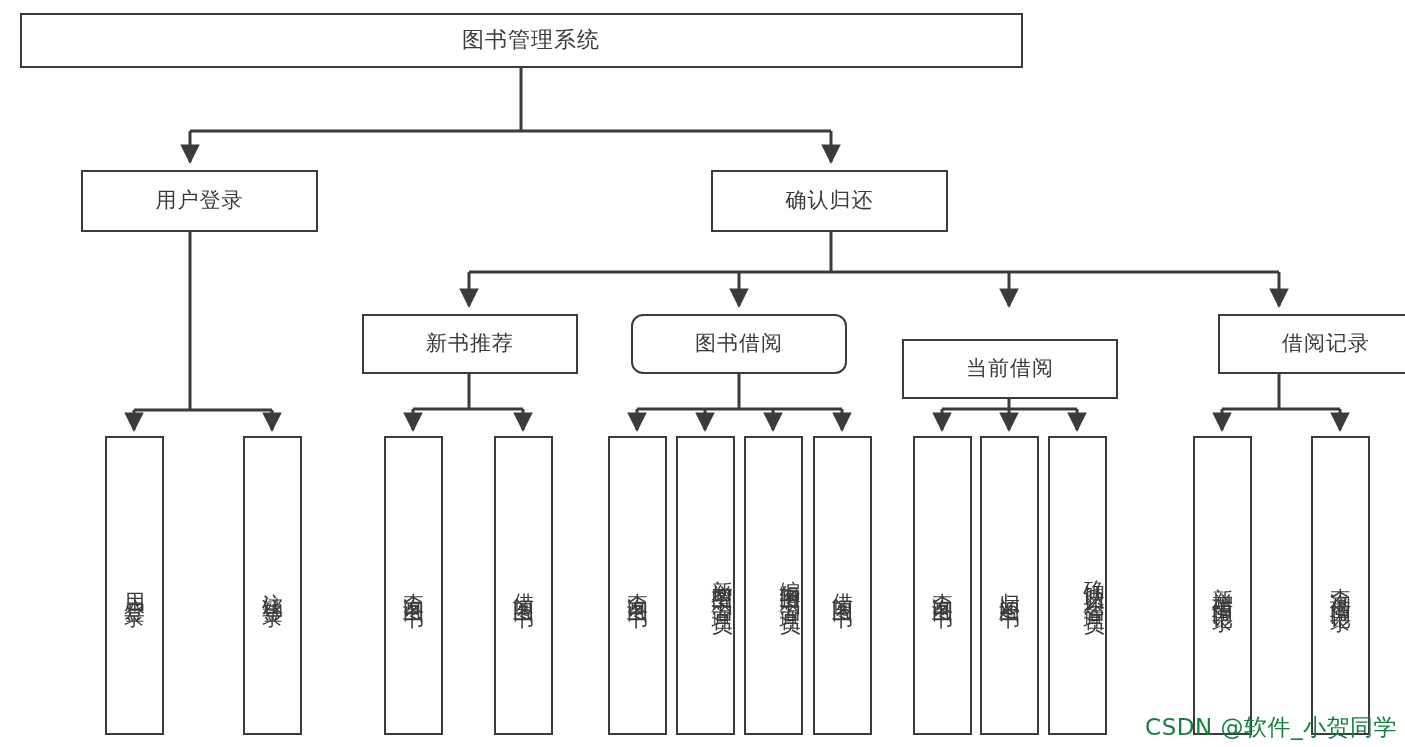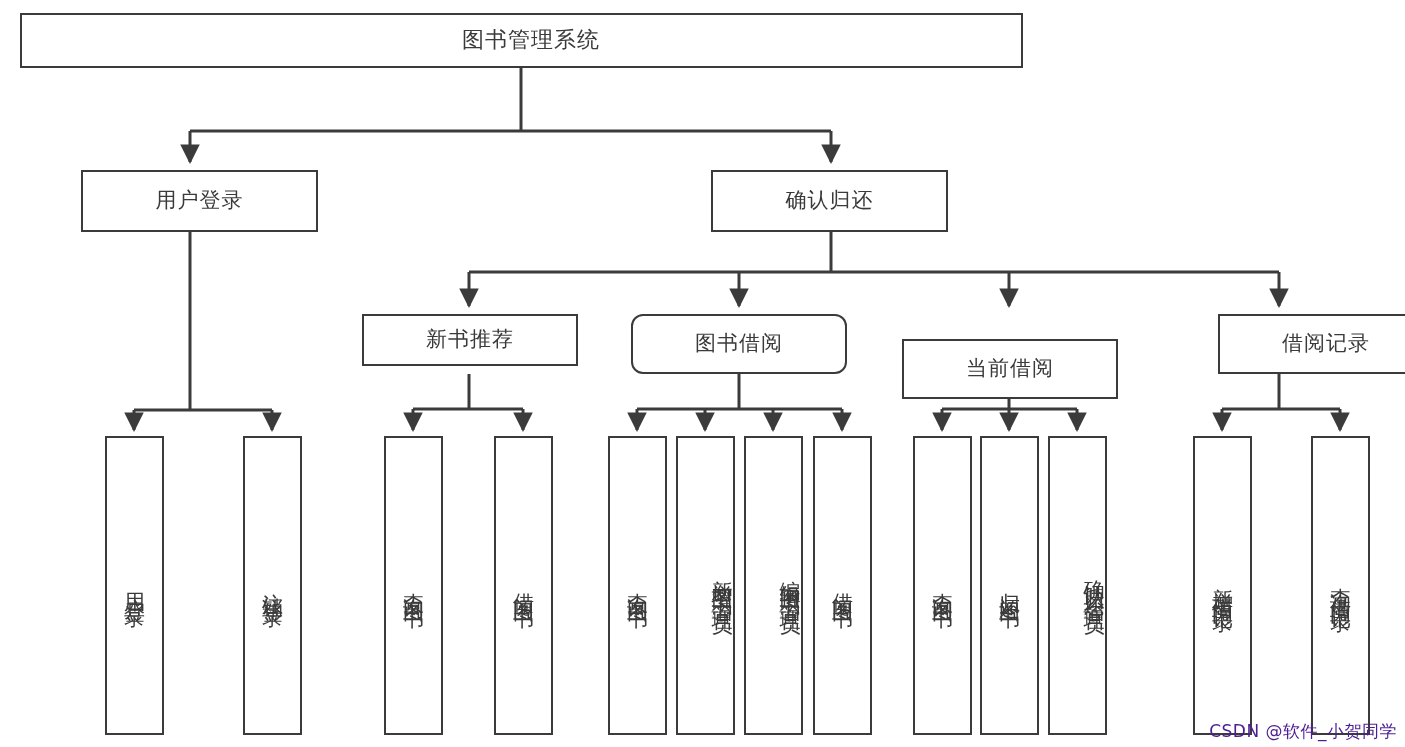--- a/index.html
+++ b/index.html
@@ -56,22 +56,22 @@
     justify-content: center;
     white-space: nowrap;
   }
   .node.v.pad-top {
     align-items: flex-start;
   }
   .watermark {
     position: absolute;
     right: 8px;
     bottom: 4px;
-    font-size: 17px;
-    color: #4c1d95;
+    font-size: 23px;
+    color: #15803d;
     letter-spacing: 0.5px;
     white-space: nowrap;
     font-family: "DejaVu Sans", "Liberation Sans", sans-serif;
   }
 </style>
 </head>
 <body>
 
 <div id="canvas">
 
@@ -133,21 +133,21 @@
   </div>
 
   <div class="node h" style="left:81px; top:170px; width:237px; height:62px;">
     <span>用户登录</span>
   </div>
 
   <div class="node h" style="left:711px; top:170px; width:237px; height:62px;">
     <span>确认归还</span>
   </div>
 
-  <div class="node h" style="left:362px; top:314px; width:216px; height:52px;">
+  <div class="node h" style="left:362px; top:314px; width:216px; height:60px;">
     <span>新书推荐</span>
   </div>
 
   <div class="node h" style="left:631px; top:314px; width:216px; height:60px;border-radius:12px;">
     <span>图书借阅</span>
   </div>
 
   <div class="node h" style="left:902px; top:314px; width:216px; height:60px;margin-top:25px;">
     <span>当前借阅</span>
   </div>

